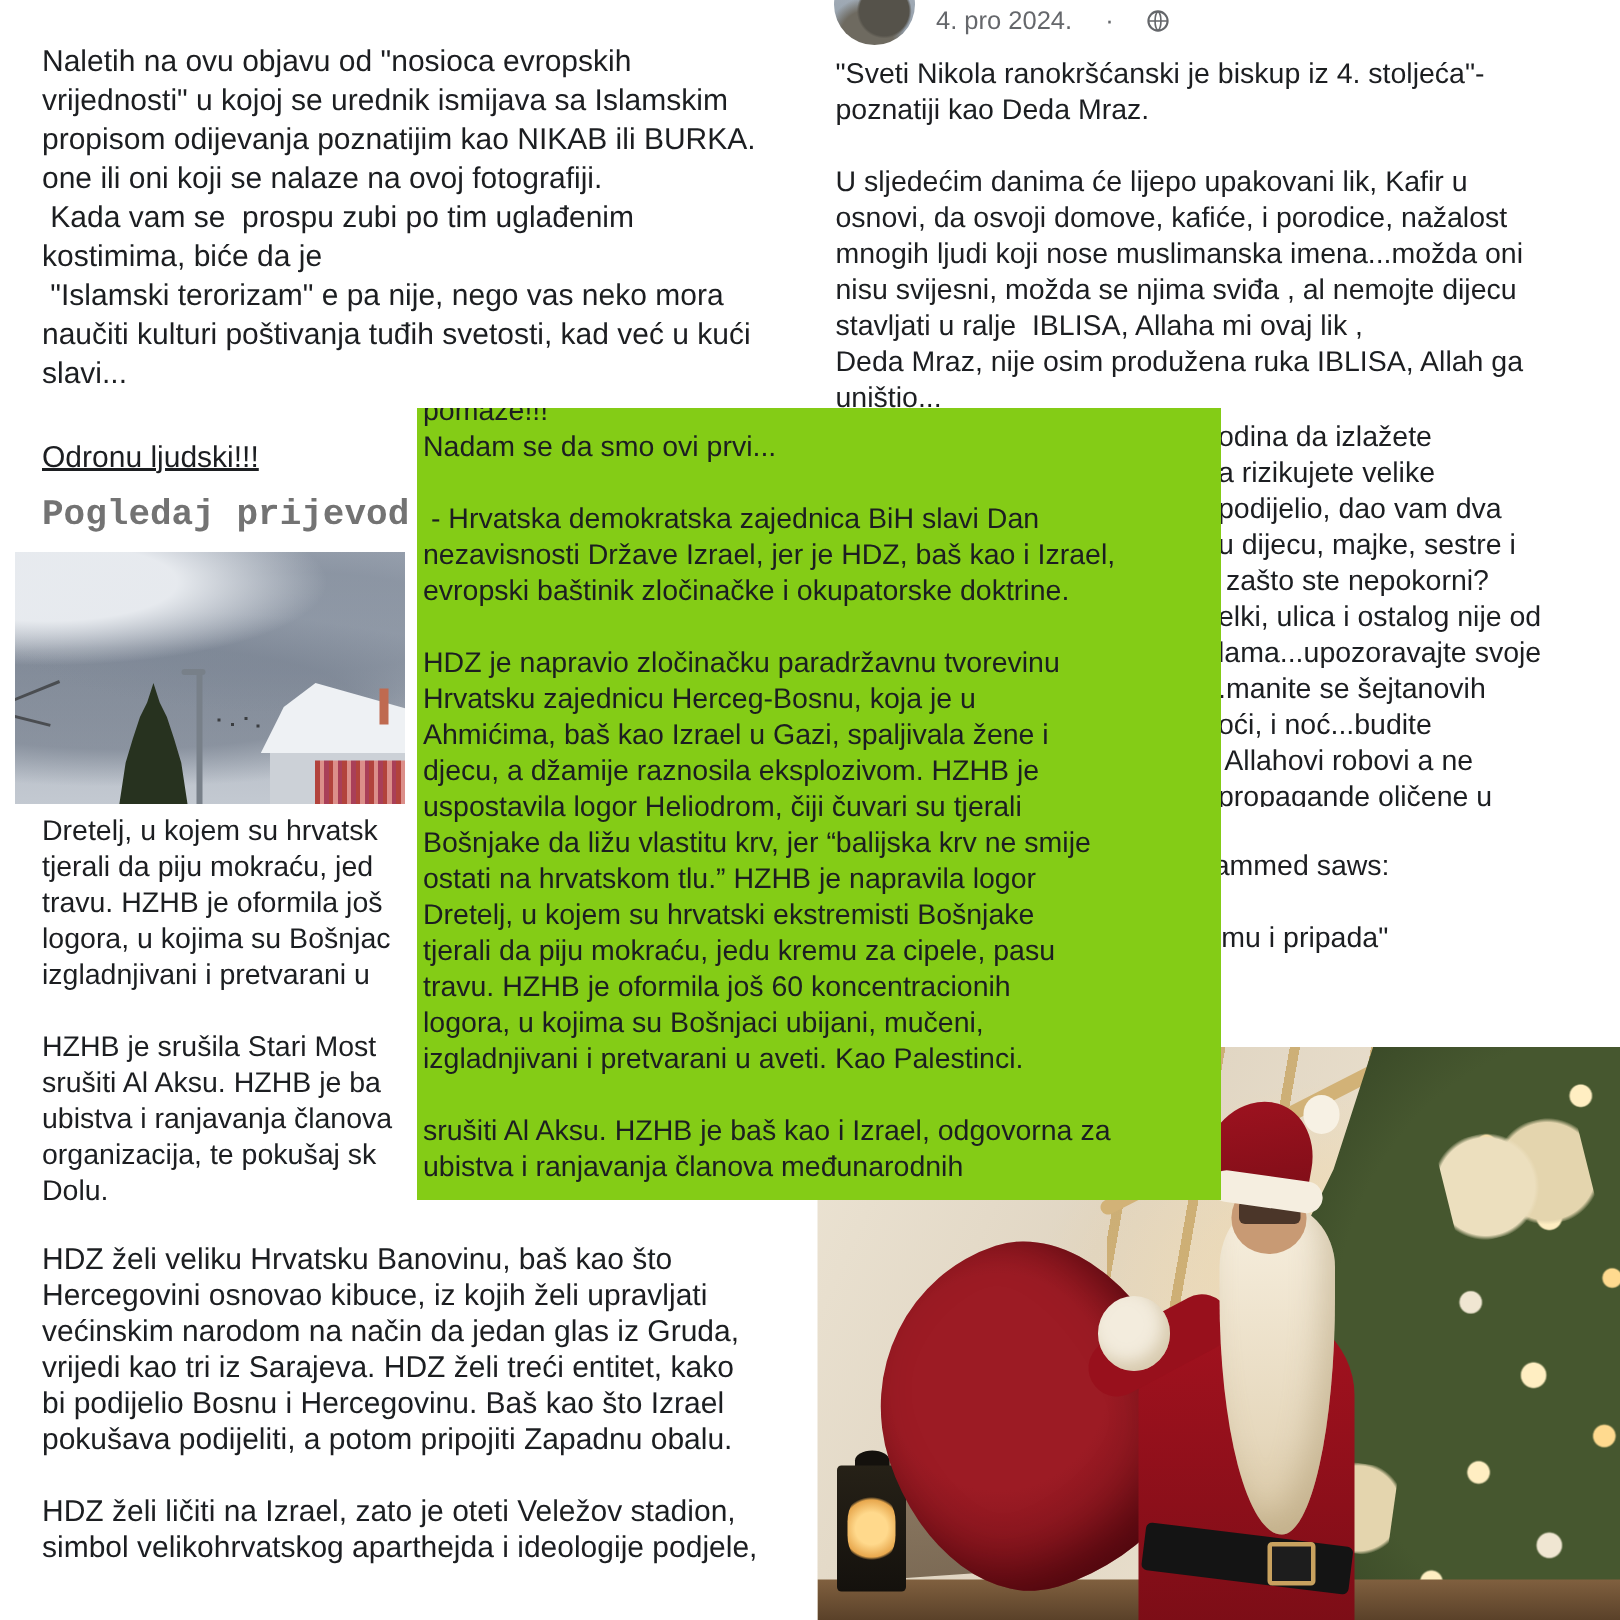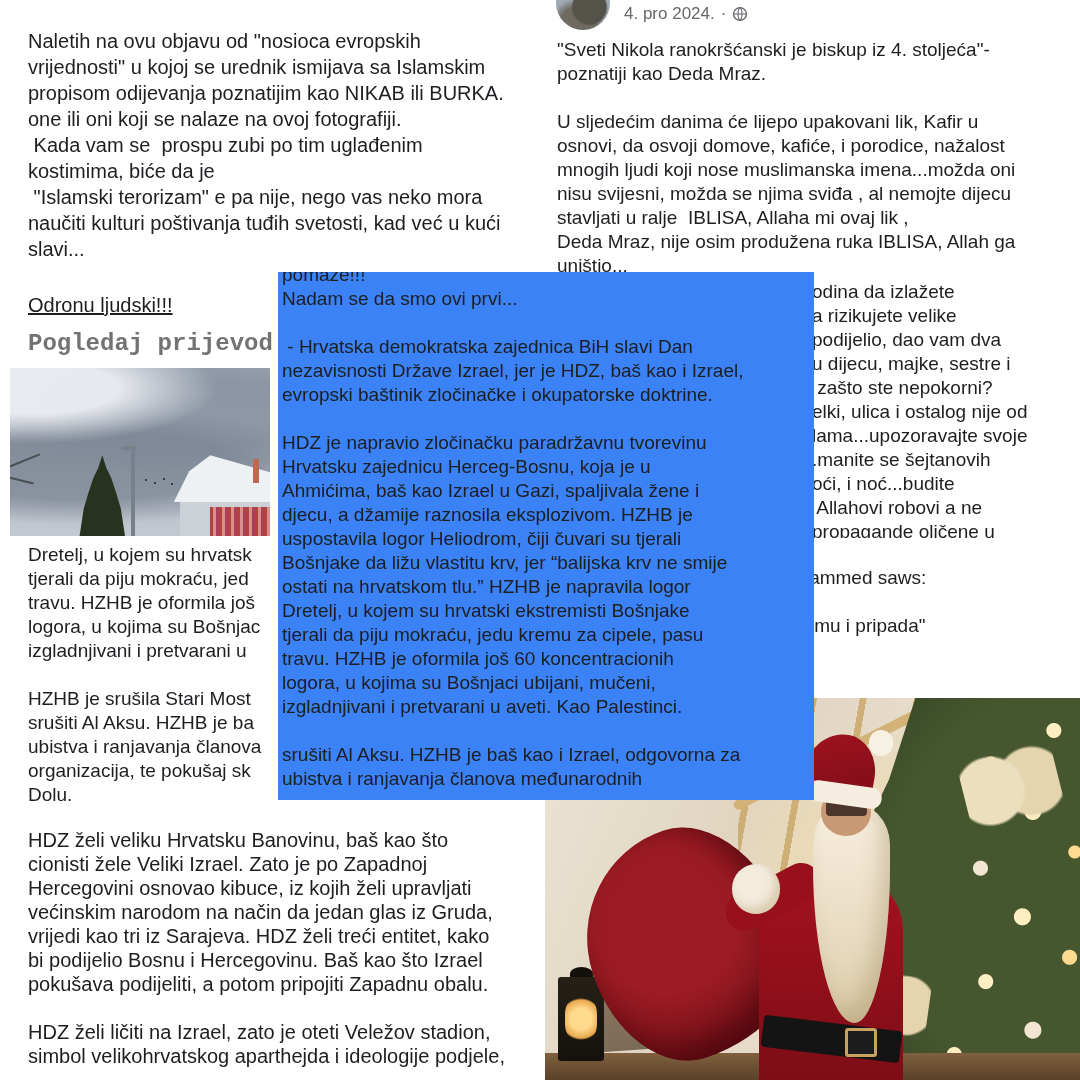--- a/index.html
+++ b/index.html
@@ -35,29 +35,29 @@
   .p-body{position:absolute;left:6%;top:54%;width:94%;height:46%;background:#ccd1d7;}
   .p-chimney{position:absolute;left:82%;top:4%;width:7%;height:30%;background:#bf6a50;}
   .p-rail{position:absolute;left:38%;top:64%;width:62%;height:36%;
     background:repeating-linear-gradient(90deg,#b2433c 0 3px,#dc8f8a 3px 6px,#a93f58 6px 9px);}
 
   
   #avatar{left:556px;top:-24px;width:54px;height:54px;border-radius:50%;overflow:hidden;z-index:2;
     background:radial-gradient(circle at 62% 58%, #55524a 0 36%, transparent 40%),
                radial-gradient(circle at 40% 90%, #6e6a60 0 30%, transparent 45%),
                linear-gradient(180deg,#aeb8c2,#8d98a4);cursor:pointer;}
-  #date-row{left:624px;top:4px;font-size:17px;color:#65676b;display:flex;align-items:center;gap:6px;z-index:2;}
+  #date-row{left:624px;top:4px;font-size:17px;color:#65676b;display:flex;align-items:center;gap:22px;z-index:2;}
   #block-b{left:557px;top:38px;font-size:19px;line-height:24px;z-index:1;}
 
   
   #block-c{left:812px;top:280px;font-size:19px;line-height:24px;height:258px;overflow:hidden;}
   #block-c2{left:788px;top:566px;font-size:19px;line-height:24px;text-align:center;}
 
   
-  #block-d{left:278px;top:272px;width:532px;height:528px;background:#3b82f6;overflow:hidden;
+  #block-d{left:278px;top:272px;width:532px;height:528px;background:#84cc16;overflow:hidden;
     font-size:19px;line-height:24px;padding-left:4px;z-index:5;}
   #block-d .inner{margin-top:-9px;}
 
   
   #block-e{left:28px;top:543px;font-size:19px;line-height:24px;z-index:1;}
 
   
   #block-f{left:28px;top:828px;font-size:20px;line-height:24px;z-index:2;}
 
   
@@ -257,21 +257,20 @@
         <div class="ln">logora, u kojima su Bošnjaci ubijani, mučeni,</div>
         <div class="ln">izgladnjivani i pretvarani u aveti. Kao Palestinci.</div>
         <div class="ln">&nbsp;</div>
         <div class="ln">srušiti Al Aksu. HZHB je baš kao i Izrael, odgovorna za</div>
         <div class="ln">ubistva i ranjavanja članova međunarodnih</div>
       </div>
   </div>
 
   <div class="abs" id="block-f">
       <div class="ln">HDZ želi veliku Hrvatsku Banovinu, baš kao što</div>
-      <div class="ln">cionisti žele Veliki Izrael. Zato je po Zapadnoj</div>
       <div class="ln">Hercegovini osnovao kibuce, iz kojih želi upravljati</div>
       <div class="ln">većinskim narodom na način da jedan glas iz Gruda,</div>
       <div class="ln">vrijedi kao tri iz Sarajeva. HDZ želi treći entitet, kako</div>
       <div class="ln">bi podijelio Bosnu i Hercegovinu. Baš kao što Izrael</div>
       <div class="ln">pokušava podijeliti, a potom pripojiti Zapadnu obalu.</div>
       <div class="ln">&nbsp;</div>
       <div class="ln">HDZ želi ličiti na Izrael, zato je oteti Veležov stadion,</div>
       <div class="ln">simbol velikohrvatskog aparthejda i ideologije podjele,</div>
     </div>
 

